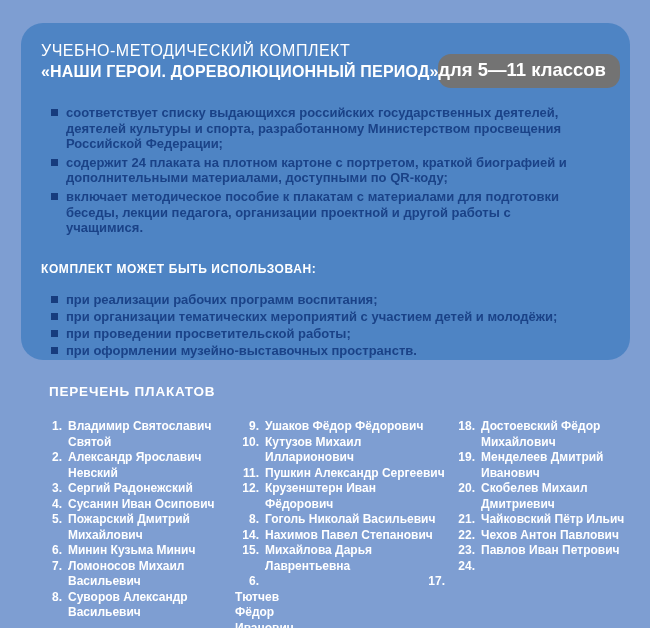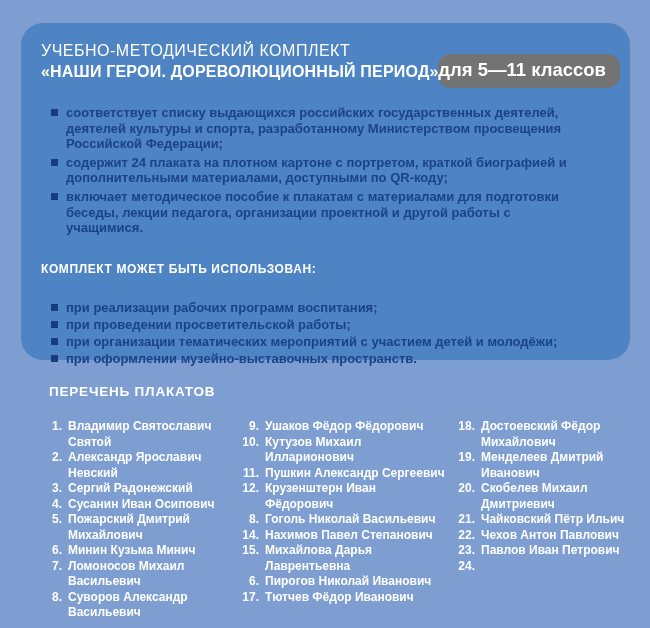--- a/index.html
+++ b/index.html
@@ -45,21 +45,21 @@
     color: #FFFFFF;
     font-weight: bold;
     font-size: 18.5px;
     padding: 5px 14px 7px 0;
     border-radius: 13px;
     margin-right: -8px;
     margin-top: 15px;
     white-space: nowrap;
   }
   .features { margin-top: 17px; width: 552px; }
-  .usage-list { margin-top: 24px; width: 552px; }
+  .usage-list { margin-top: 16px; width: 552px; }
   .bullet-item { display: flex; margin-bottom: 3px; }
   .sq {
     flex: none;
     width: 7px; height: 7px;
     background: #173C7E;
     margin: 4px 8px 0 10px;
   }
   .bt {
     color: #1A4287;
     font-weight: bold;
@@ -146,25 +146,25 @@
 
   <div class="usage-heading">КОМПЛЕКТ МОЖЕТ БЫТЬ ИСПОЛЬЗОВАН:</div>
 
   <div class="usage-list">
       <div class="bullet-item">
         <span class="sq"></span>
         <span class="bt">при реализации рабочих программ воспитания;</span>
       </div>
       <div class="bullet-item">
         <span class="sq"></span>
+        <span class="bt">при организации тематических мероприятий с участием детей и молодёжи;</span>
+      </div>
+      <div class="bullet-item">
+        <span class="sq"></span>
         <span class="bt">при проведении просветительской работы;</span>
-      </div>
-      <div class="bullet-item">
-        <span class="sq"></span>
-        <span class="bt">при организации тематических мероприятий с участием детей и молодёжи;</span>
       </div>
       <div class="bullet-item">
         <span class="sq"></span>
         <span class="bt">при оформлении музейно-выставочных пространств.</span>
       </div>
     </div>
 </div>
 
 <div class="posters">
   <div class="posters-heading">ПЕРЕЧЕНЬ ПЛАКАТОВ</div>
@@ -196,21 +196,20 @@
         <div class="pname">Пушкин Александр Сергеевич</div>
         <div class="num">12.</div>
         <div class="pname">Крузенштерн Иван Фёдорович</div>
         <div class="num">8.</div>
         <div class="pname">Гоголь Николай Васильевич</div>
         <div class="num">14.</div>
         <div class="pname">Нахимов Павел Степанович</div>
         <div class="num">15.</div>
         <div class="pname">Михайлова Дарья Лаврентьевна</div>
         <div class="num">6.</div>
-        <div class="pname">Пирогов Николай Иванович</div>
         <div class="num">17.</div>
         <div class="pname">Тютчев Фёдор Иванович</div>
       </div>
     <div class="col">
         <div class="num">18.</div>
         <div class="pname">Достоевский Фёдор Михайлович</div>
         <div class="num">19.</div>
         <div class="pname">Менделеев Дмитрий Иванович</div>
         <div class="num">20.</div>
         <div class="pname">Скобелев Михаил Дмитриевич</div>

